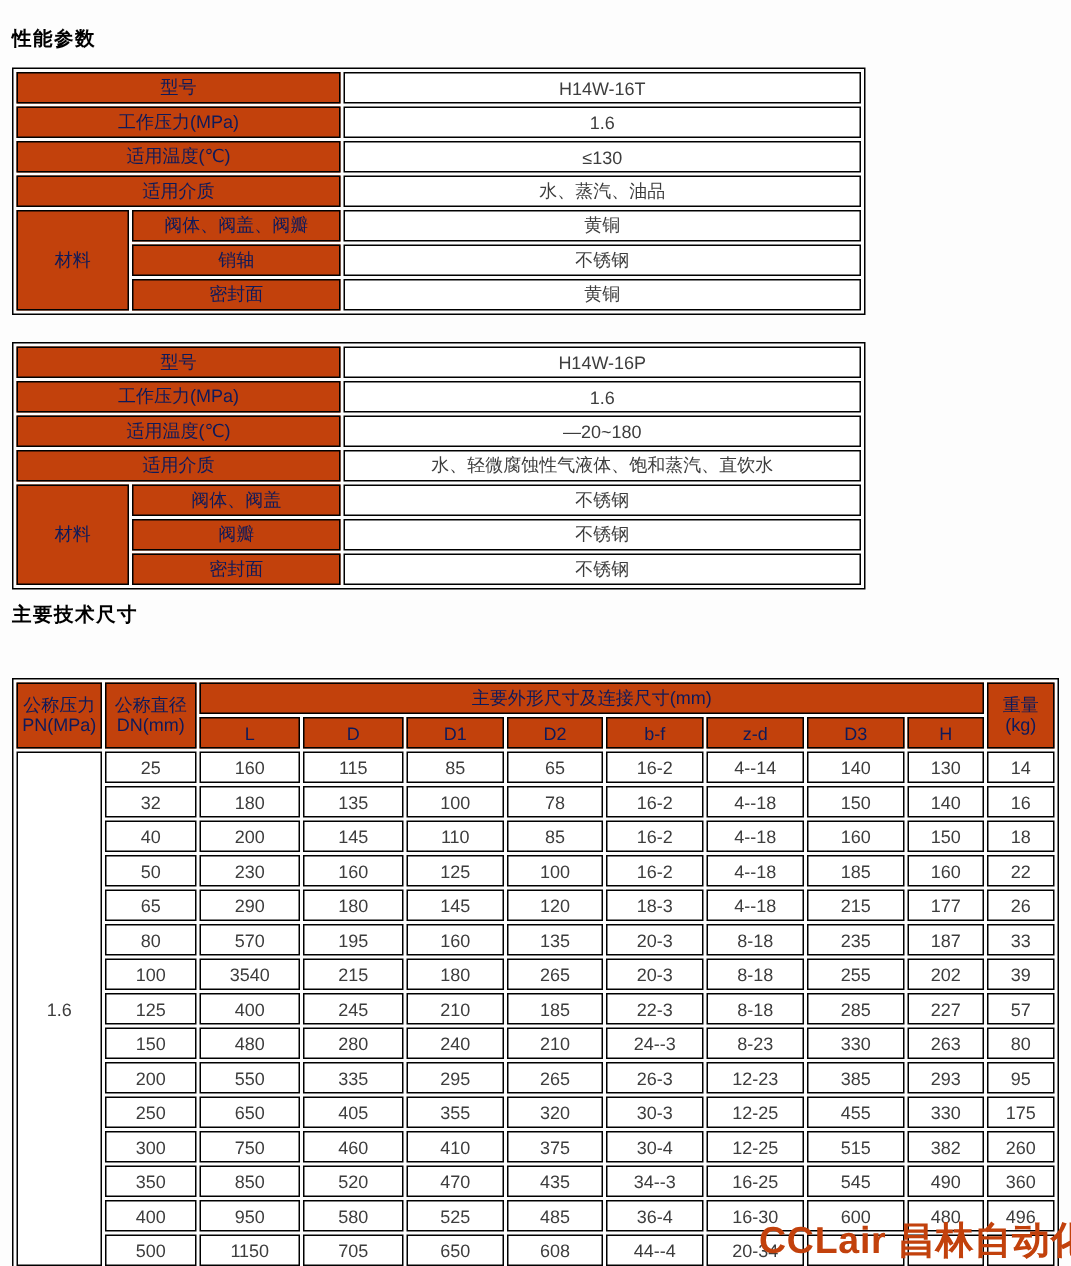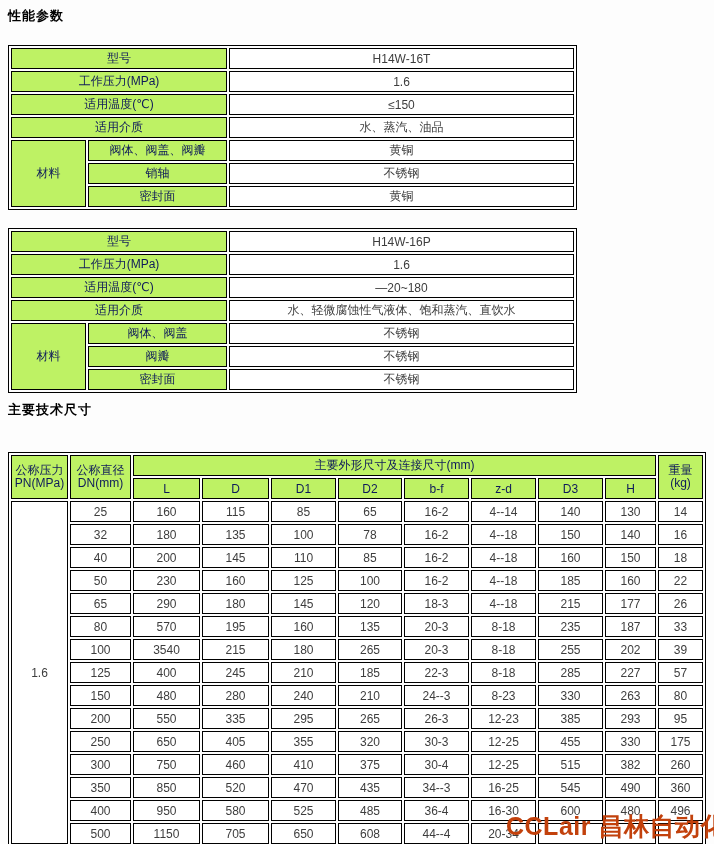--- a/index.html
+++ b/index.html
@@ -10,21 +10,21 @@
     color:#3d3d3d;
     position:relative;
     overflow:hidden;
   }
   .sec-title{
     position:absolute;left:8px;
     font-size:13px;font-weight:bold;color:#000;
     letter-spacing:1px;
     white-space:nowrap;
   }
-  #title-performance{top:7px;text-align:center;}
+  #title-performance{top:17px;text-align:center;}
   #title-dimensions{top:401px;}
 
   table{
     position:absolute;
     border-collapse:separate;
     border-spacing:2px;
     table-layout:fixed;
     border:1px solid #000;
     background:transparent;
   }
@@ -34,21 +34,21 @@
     height:21px;
     padding:0 2px;
     font-size:12px;
     font-weight:normal;
     text-align:center;
     vertical-align:middle;
     overflow:hidden;
     white-space:nowrap;
   }
   .blue{
-    background:#bef264;
+    background:#c2410c;
     color:#0e1a5a;
   }
   .val{ background:#ffffff; }
 
   #spec-table-1{left:8px;top:45px;}
   #spec-table-2{left:8px;top:228px;}
   #dim-table{left:8px;top:452px;}
 
   .hdr2{line-height:13px;}
 
@@ -78,21 +78,21 @@
       <tr>
     <td colspan="2" class="blue">型号</td>
     <td class="val">H14W-16T</td>
   </tr>
   <tr>
     <td colspan="2" class="blue">工作压力(MPa)</td>
     <td class="val">1.6</td>
   </tr>
   <tr>
     <td colspan="2" class="blue">适用温度(℃)</td>
-    <td class="val">≤150</td>
+    <td class="val">≤130</td>
   </tr>
   <tr>
     <td colspan="2" class="blue">适用介质</td>
     <td class="val">水、蒸汽、油品</td>
   </tr>
   <tr>
     <td rowspan="3" class="blue">材料</td>
     <td class="blue">阀体、阀盖、阀瓣</td>
     <td class="val">黄铜</td>
   </tr>

